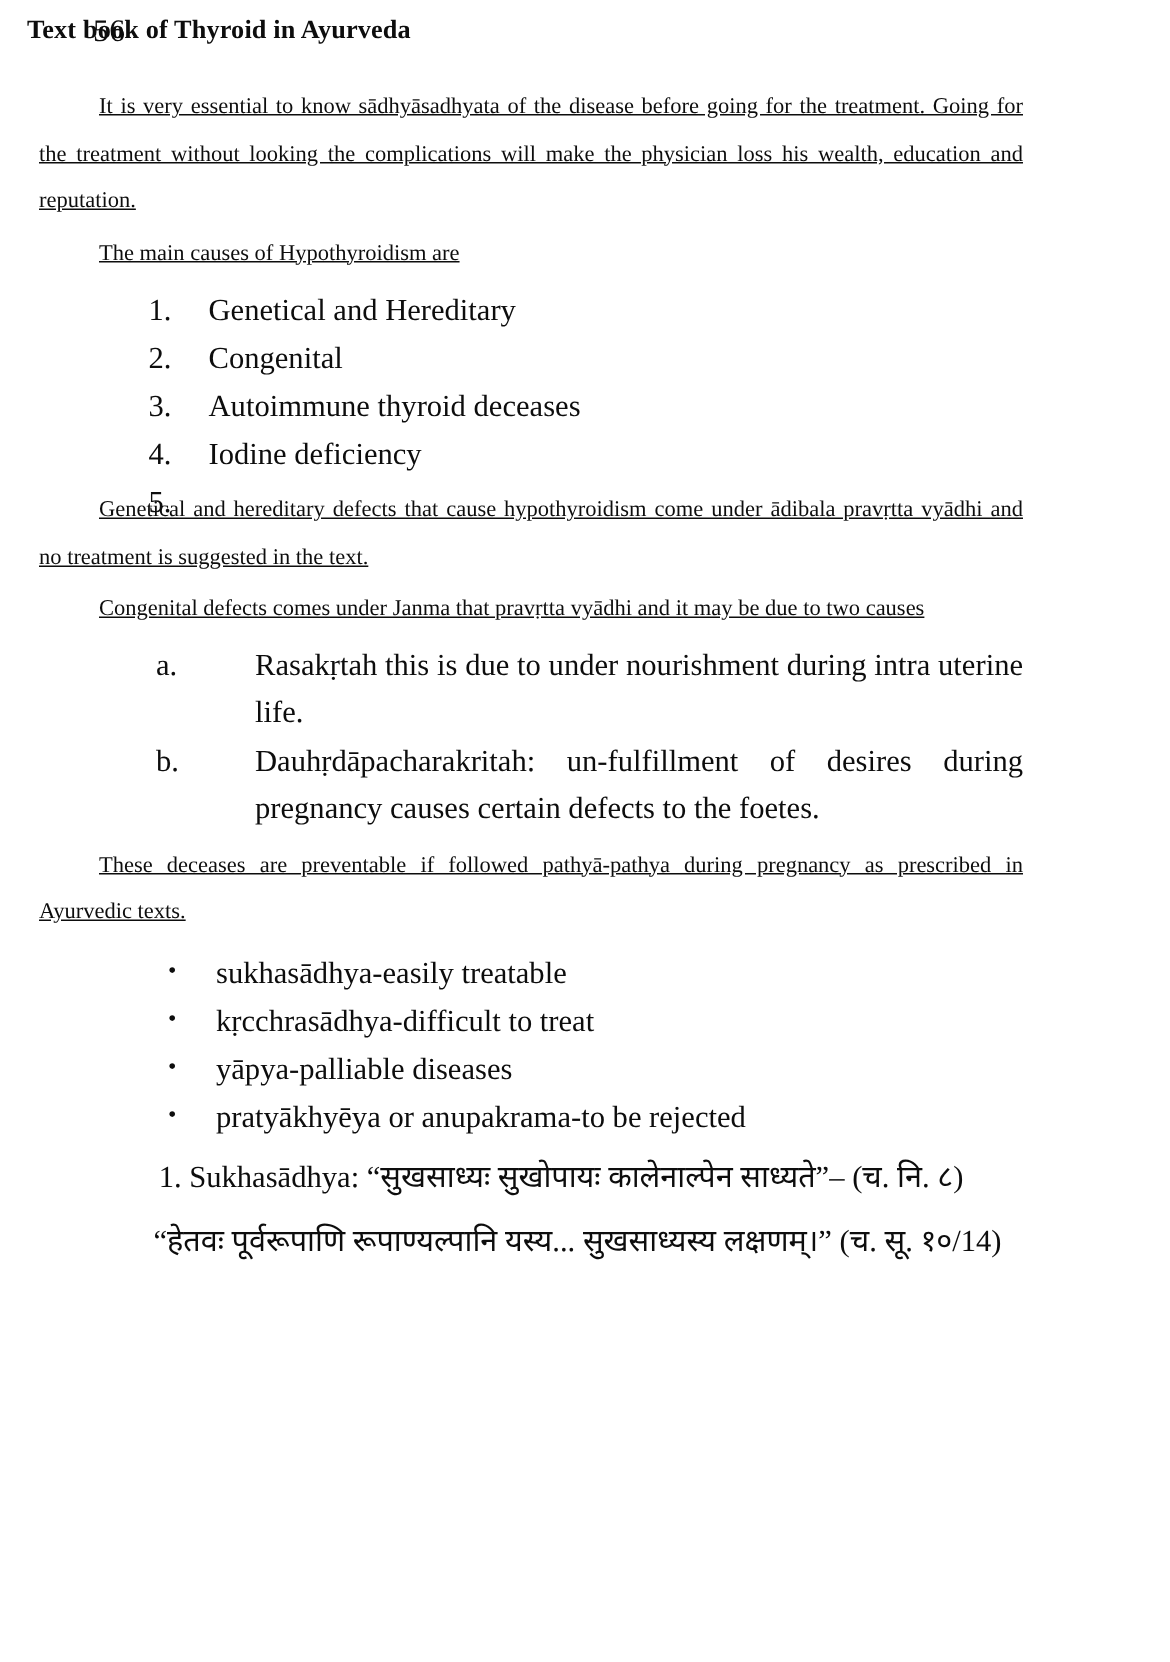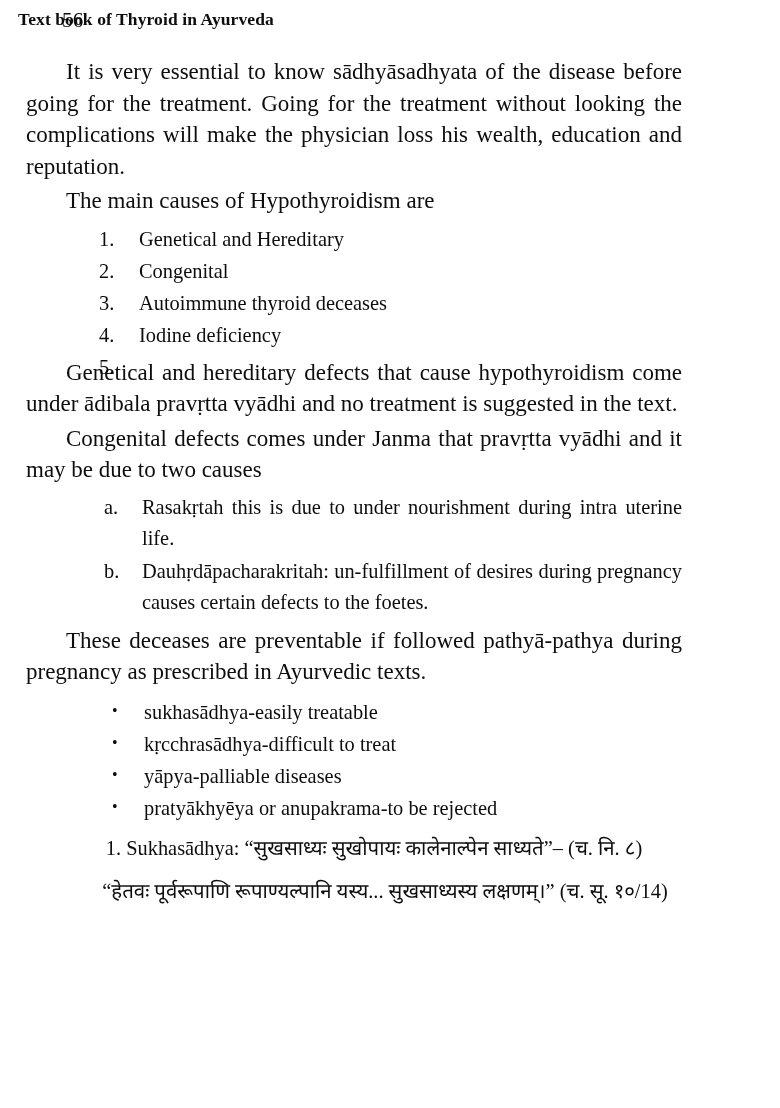--- a/index.html
+++ b/index.html
@@ -49,26 +49,27 @@
 
   
   .body-block {
     margin: 0 auto;
     width: 656px;          
     padding-top: 12px;
   }
 
   p.para {
     margin: 0 0 0 0;
-    font-size: 23px;
+    font-size: 15px;
     line-height: 31.5px;
     text-align: justify;
     text-justify: inter-word;
     text-indent: 40px;
     hyphens: none;
+    text-decoration: underline;
   }
   p.para + p.para { margin-top: 3px; }
 
   
   ul.num-list, ul.alpha-list, ul.bullet-list {
     list-style: none;
     margin: 6px 0 6px 0;
     padding: 0;
   }
   ul.num-list li {
@@ -91,21 +92,21 @@
     line-height: 31.5px;
     padding-left: 116px;   
     text-align: justify;
     margin-bottom: 1px;
   }
   ul.alpha-list li .marker {
     position: absolute;
     left: 78px;            
     top: 0;
   }
-  ul.alpha-list li .li-text { display: block; }
+  ul.alpha-list li .li-text { display: block; margin-left: 28px; }
 
   
   ul.bullet-list {
     margin: 8px 0 8px 0;
   }
   ul.bullet-list li {
     position: relative;
     font-size: 20.4px;
     line-height: 32px;
     padding-left: 118px;   

